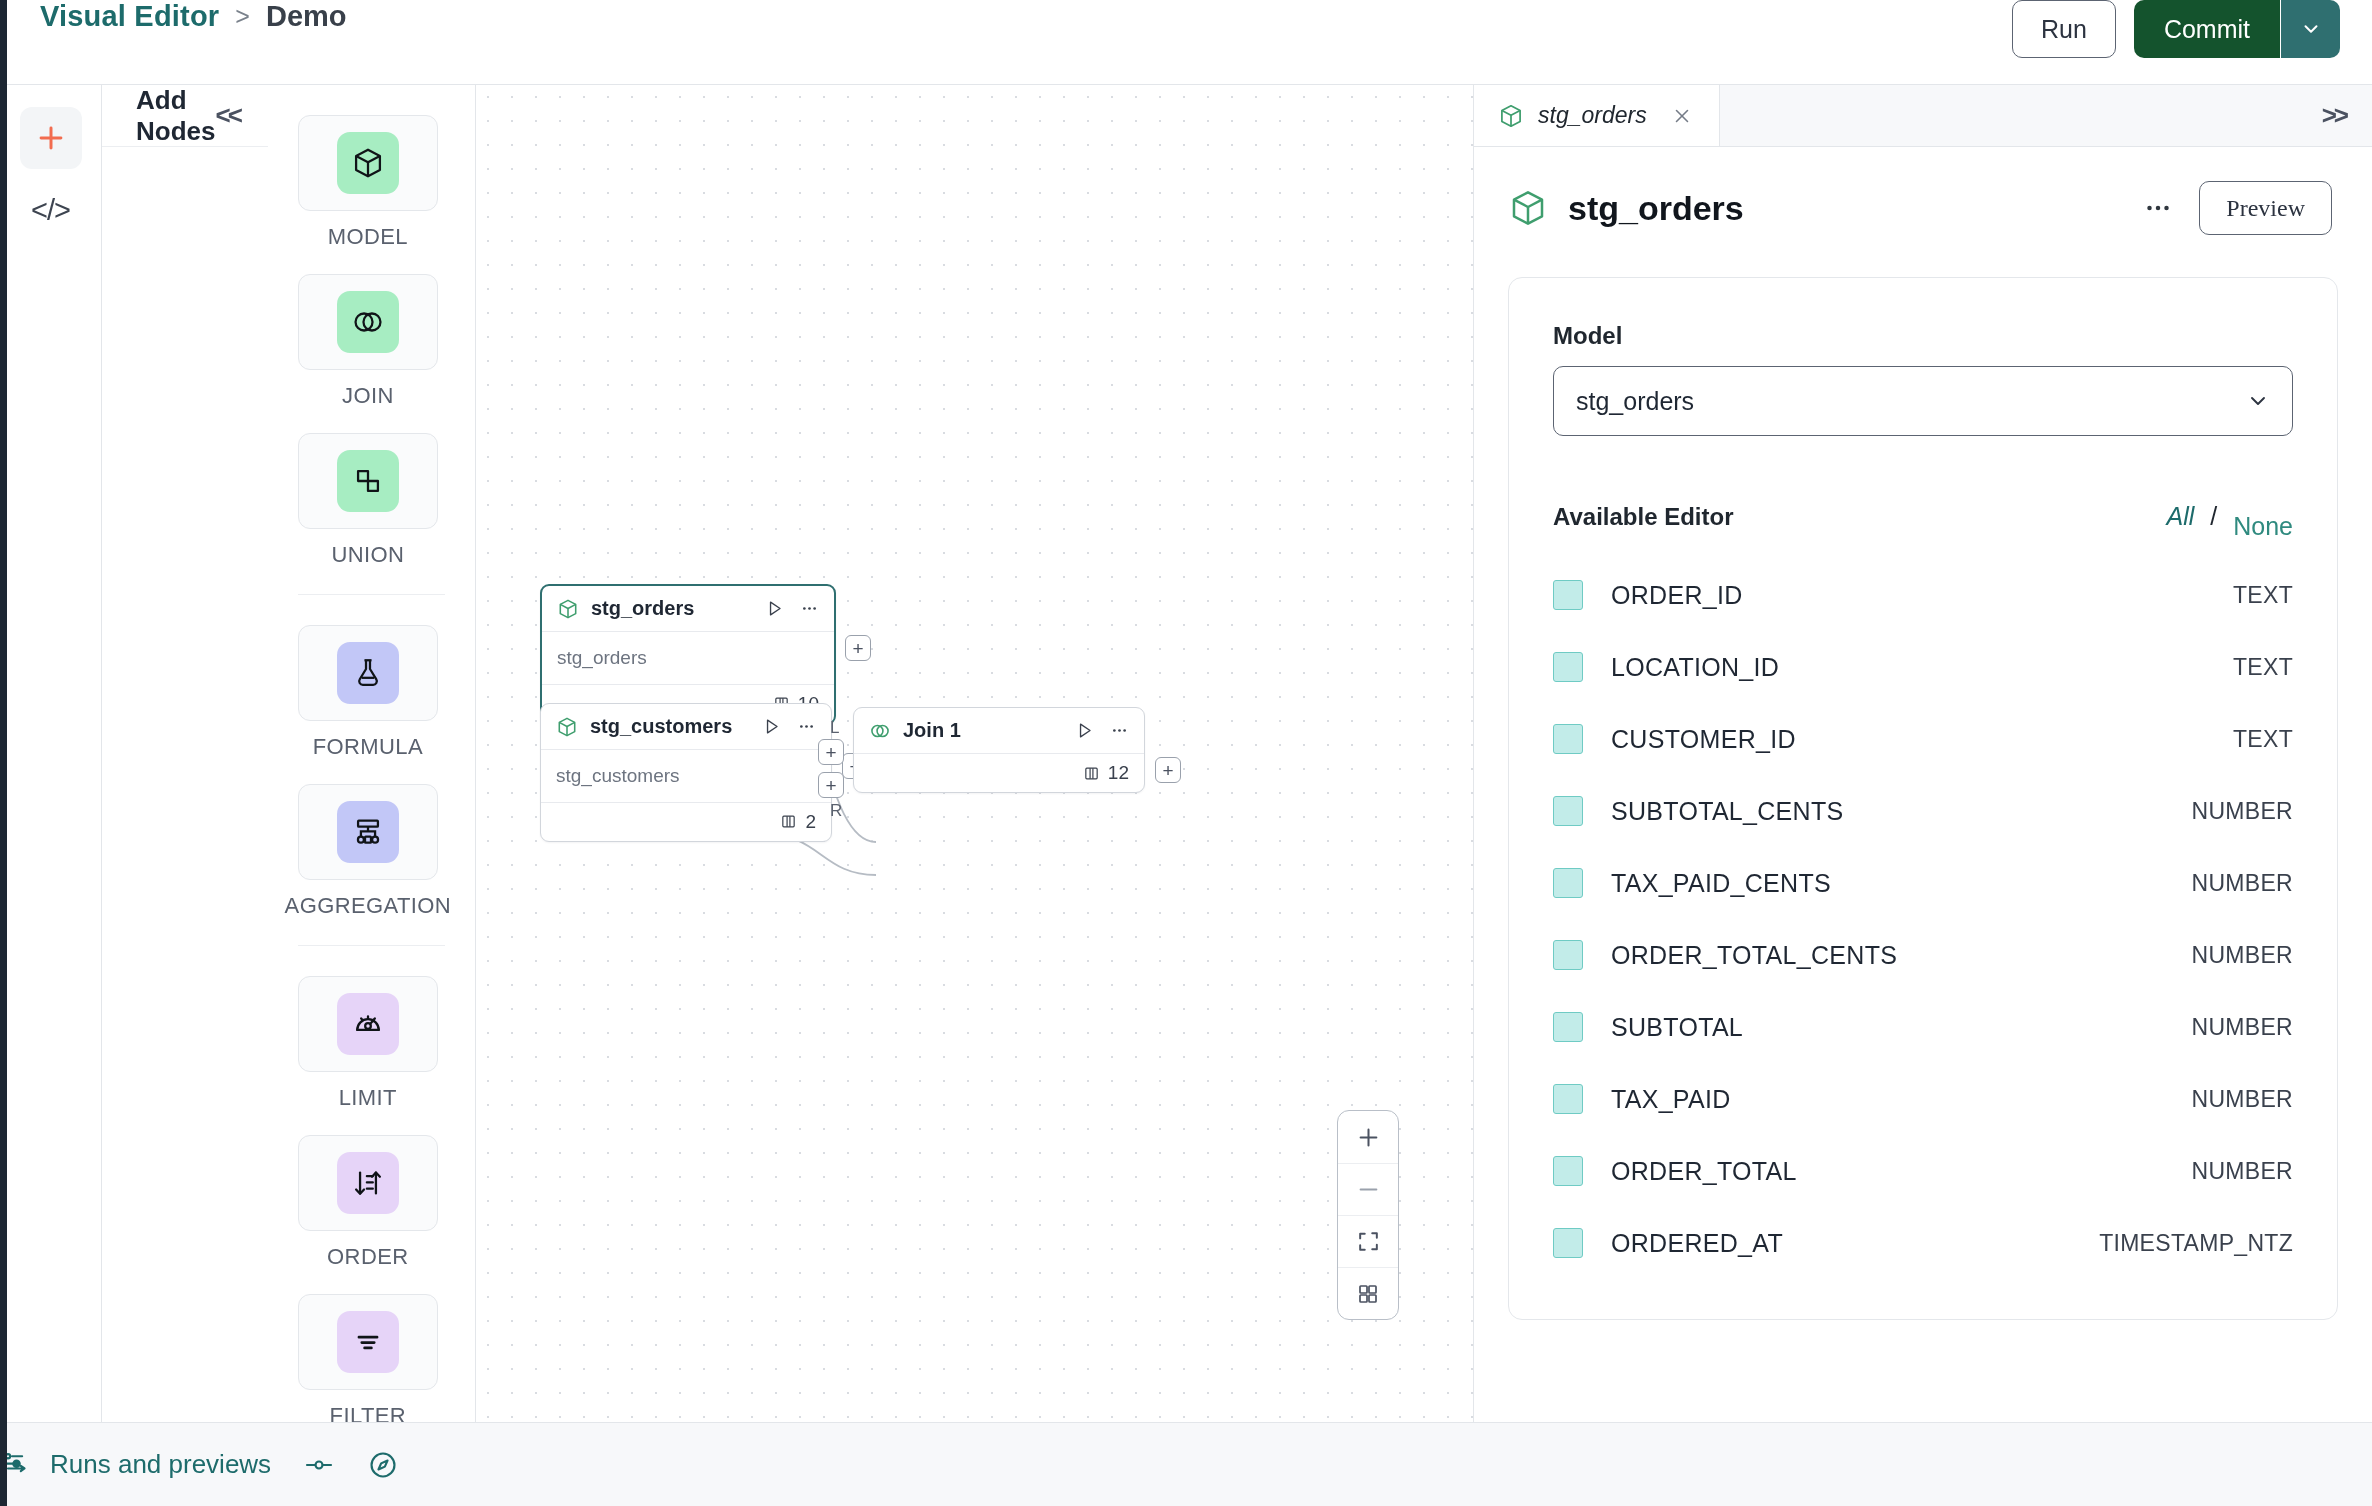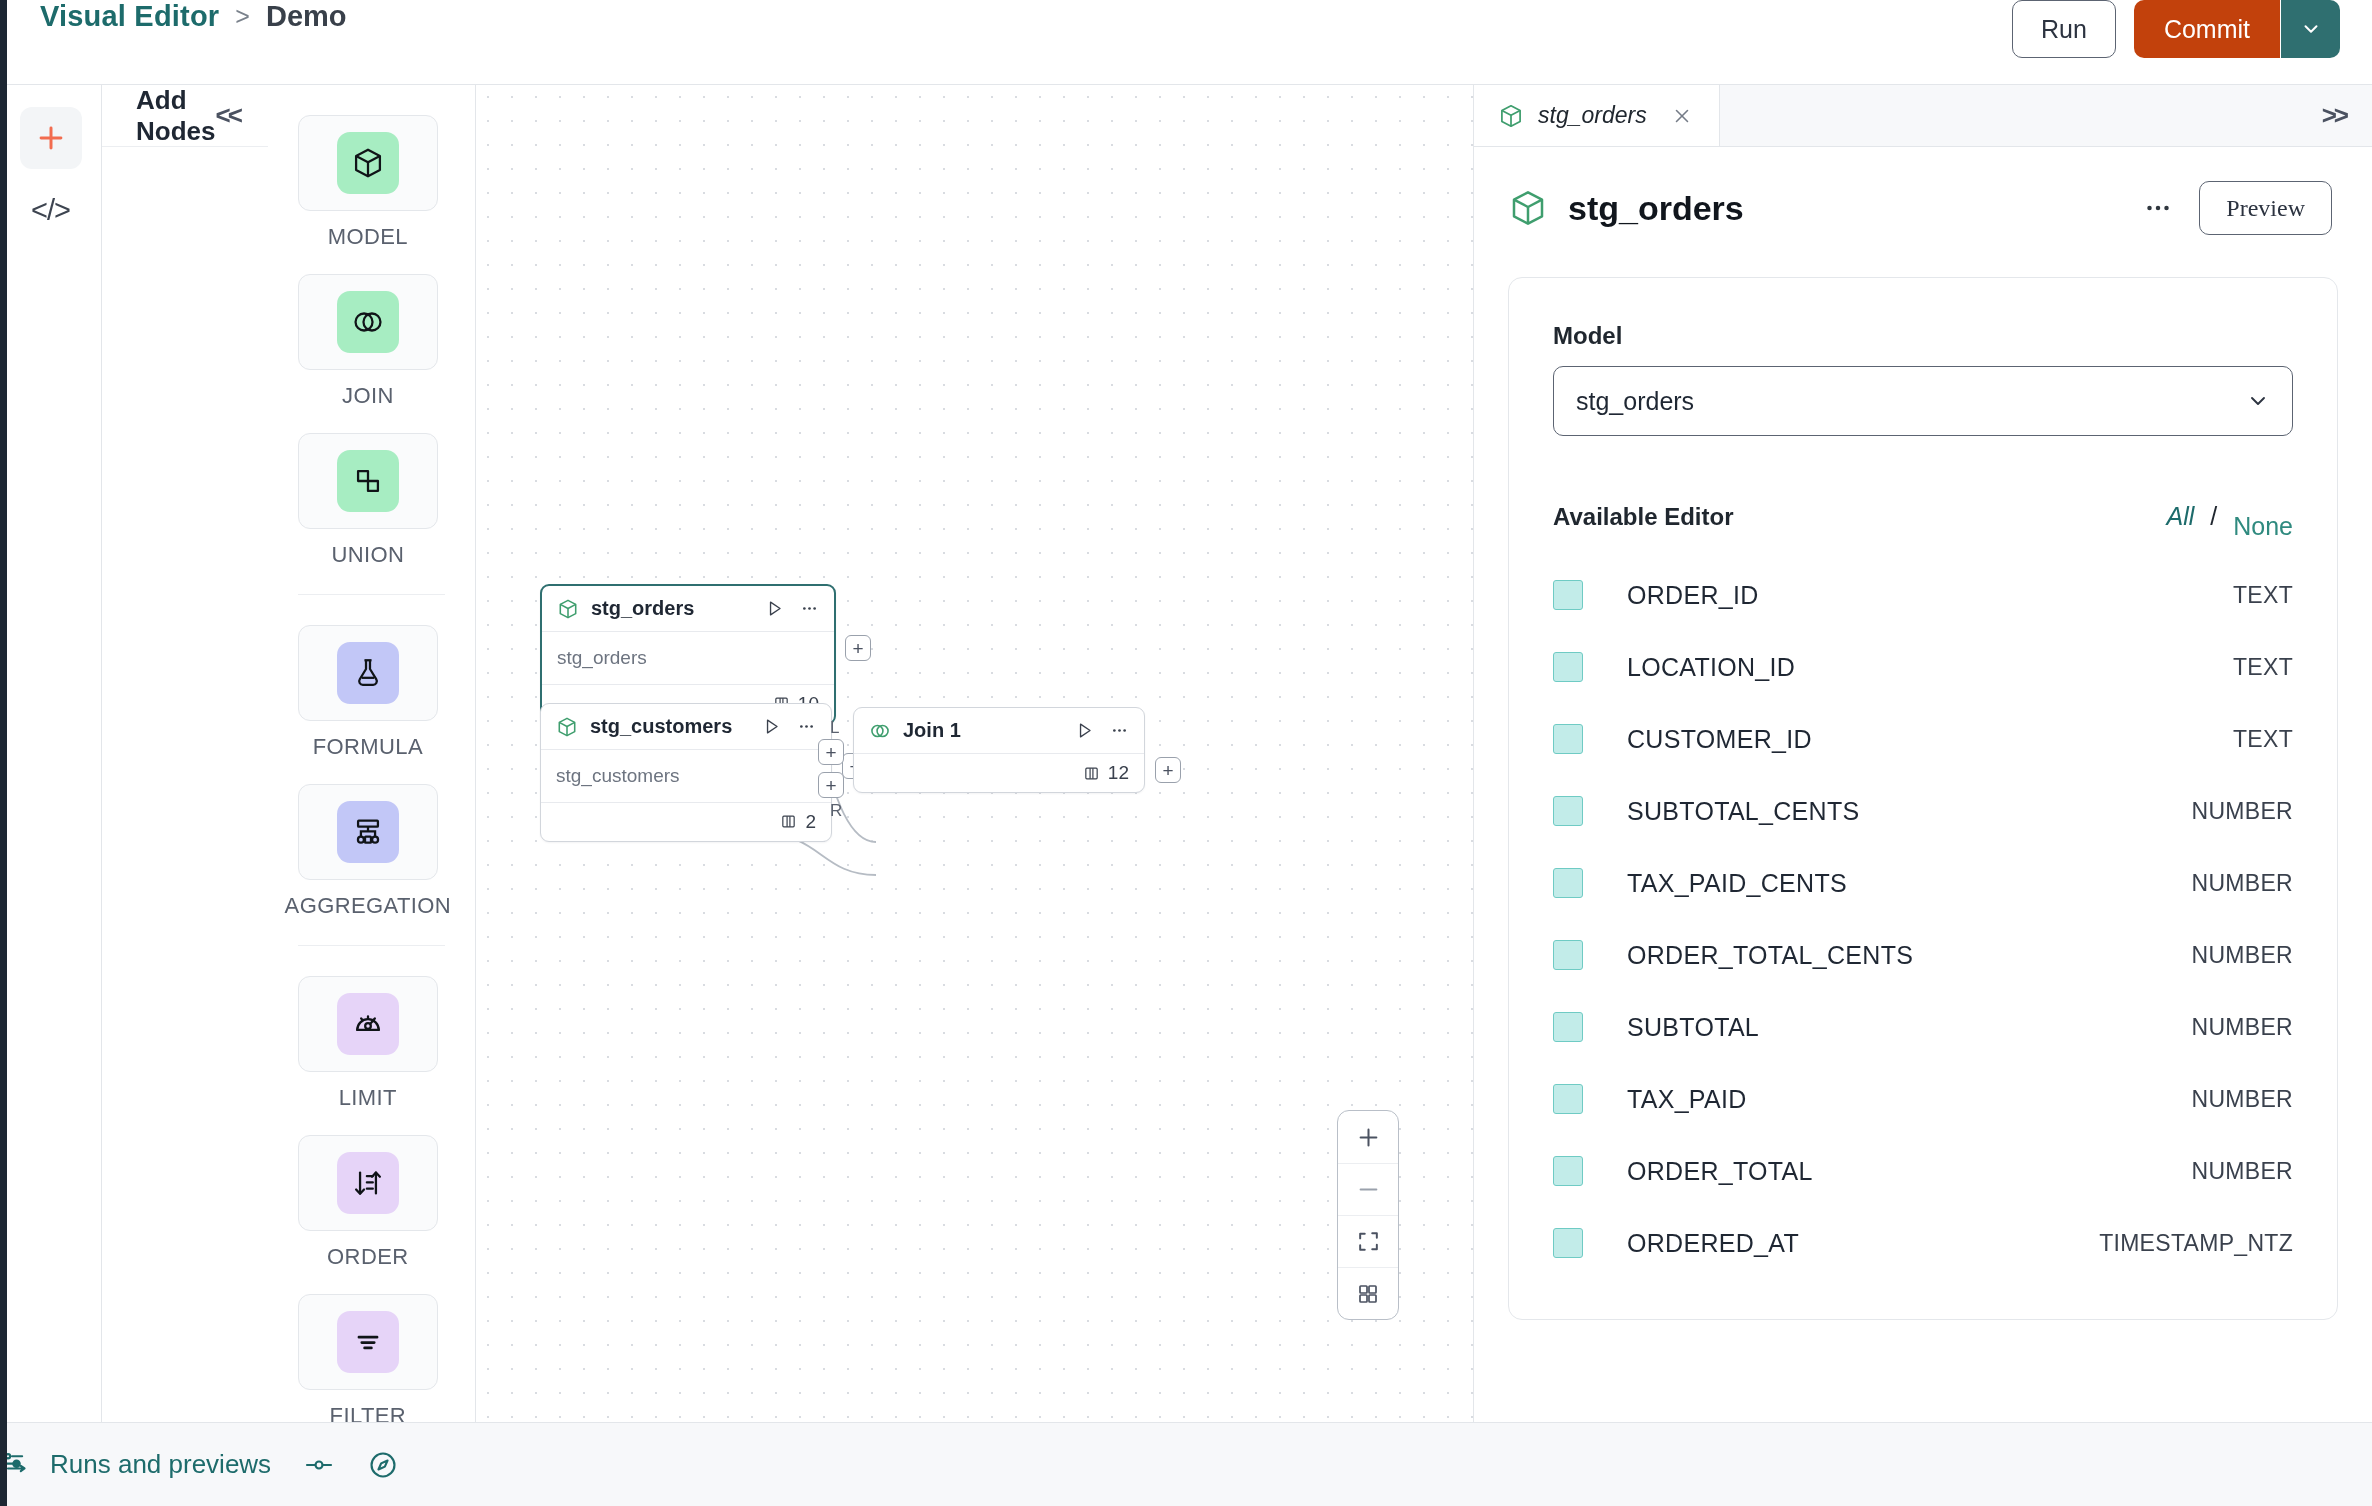--- a/index.html
+++ b/index.html
@@ -28,21 +28,21 @@
   .crumb-current { font-size: 29px; font-weight: bold; color: #39404a; }
   .topbar-actions { margin-left: auto; display: flex; align-items: center; gap: 18px; }
   .btn-run {
     height: 58px; padding: 0 28px; border-radius: 10px;
     border: 1.6px solid #5c6472; background: #fff; color: #2c3340;
     font-size: 25px; font-family: inherit; cursor: pointer;
     display: flex; align-items: center;
   }
   .commit-group { display: flex; align-items: stretch; border-radius: 10px; overflow: hidden; }
   .btn-commit {
-    height: 58px; padding: 0 30px; border: none; background: #c2410c; color: #fff;
+    height: 58px; padding: 0 30px; border: none; background: #14532d; color: #fff;
     font-size: 25px; font-family: inherit; cursor: pointer; display: flex; align-items: center;
   }
   .btn-commit-caret {
     height: 58px; width: 60px; border: none; border-left: 1.5px solid #ffffff;
     background: #2f6f70; color: #fff; cursor: pointer;
     display: flex; align-items: center; justify-content: center;
   }
 
   
   .body-row { flex: 1; display: flex; min-height: 0; }
@@ -143,21 +143,21 @@
 
   .cols-head { display: flex; align-items: center; margin-top: 56px; margin-bottom: 18px; }
   .cols-title { font-size: 24px; font-weight: bold; color: #20272f; }
   .cols-links { margin-left: auto; display: flex; align-items: center; gap: 16px; font-size: 25px; }
   .link-all { color: #1d6b6b; cursor: pointer; font-style: italic; }
   .link-slash { color: #20272f; }
   .link-none { color: #2f8a7f; cursor: pointer; margin-top: 20px; }
 
   .col-row { display: flex; align-items: center; height: 72px; }
   .col-check { width: 30px; height: 30px; border: 1.6px solid #6fcbc4; background: #c2ece9; border-radius: 3px; cursor: pointer; flex: 0 0 30px; }
-  .col-name { margin-left: 44px; font-size: 25px; color: #1f2733; letter-spacing: .3px; }
+  .col-name { margin-left: 28px; font-size: 25px; color: #1f2733; letter-spacing: .3px; }
   .col-type { margin-left: auto; font-size: 23px; color: #3a414d; letter-spacing: .3px; }
 
   
   .footer {
     height: 84px; flex: 0 0 84px; background: #f7f8fa; border-top: 1px solid #e3e6ea;
     display: flex; align-items: center; gap: 32px;
   }
   .footer-runs { display: flex; align-items: center; gap: 18px; cursor: pointer; color: #1d6b6b; }
   .footer-runs-label { font-size: 26px; color: #1d6b6b; }
   .footer-icon { cursor: pointer; color: #1d6b6b; display: flex; align-items: center; }

